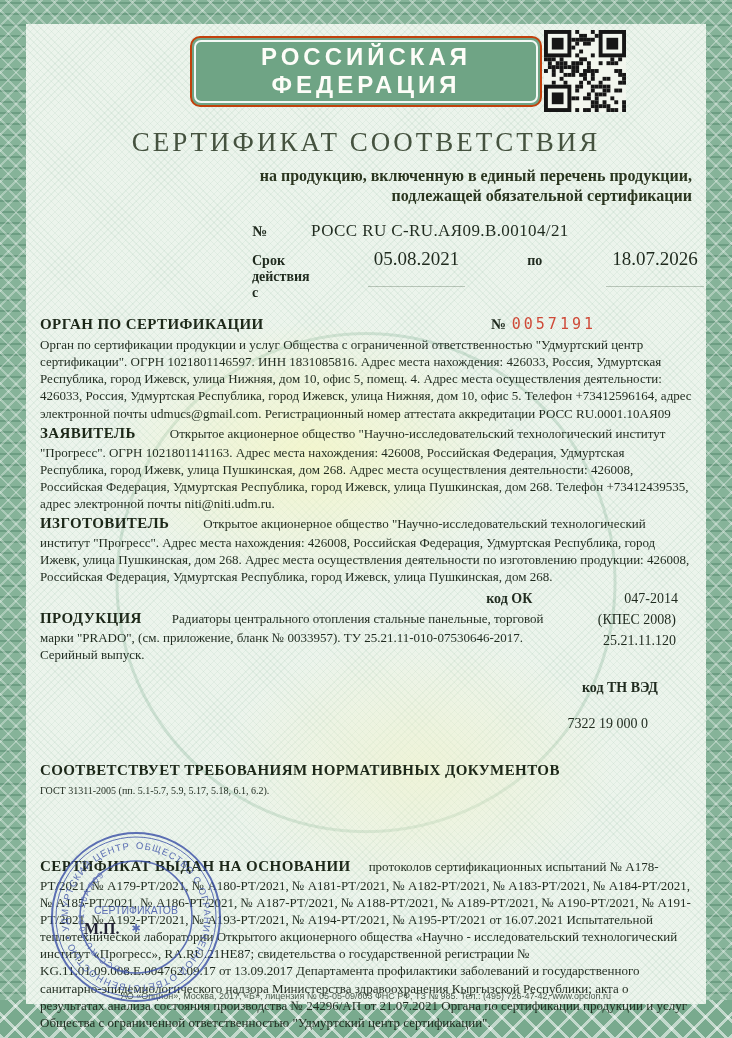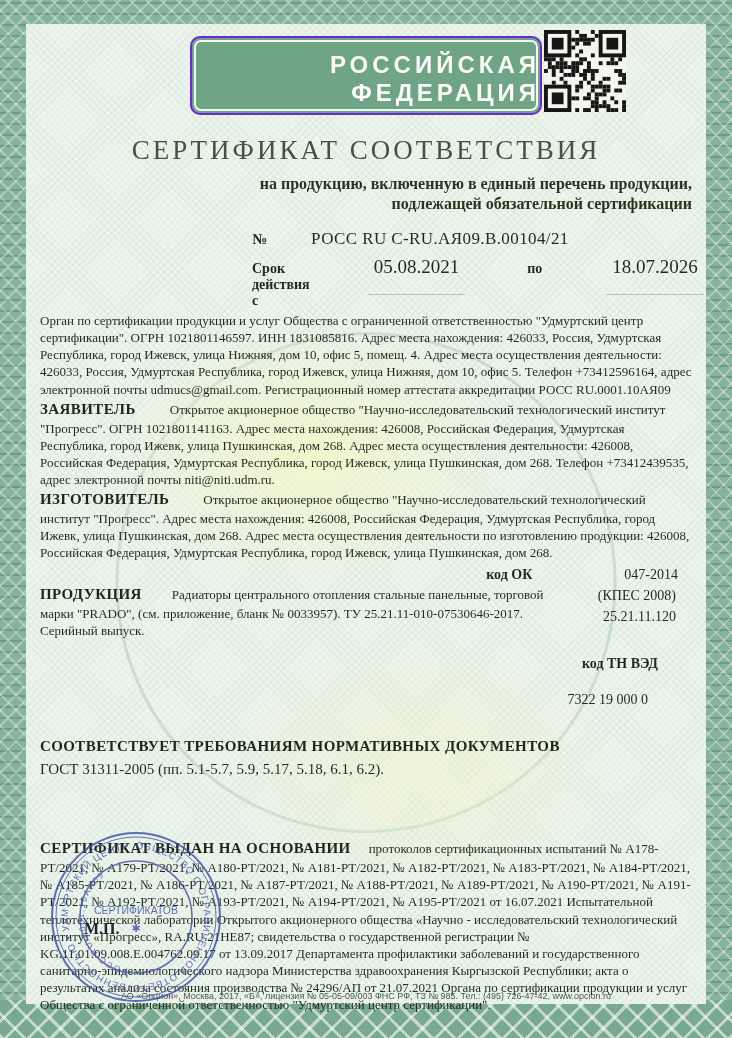--- a/index.html
+++ b/index.html
@@ -27,21 +27,21 @@
       radial-gradient(ellipse 300px 190px at 42% 44%, rgba(244,246,200,.85), rgba(244,246,200,0) 70%),
       radial-gradient(ellipse 280px 190px at 58% 76%, rgba(240,243,205,.65), rgba(240,243,205,0) 70%),
       radial-gradient(circle 250px at 50% 57%, transparent 0 247px, rgba(120,170,140,.28) 248px 250px, transparent 251px),
       repeating-linear-gradient(45deg, rgba(120,172,142,.10) 0 1px, transparent 1px 5px),
       repeating-linear-gradient(-45deg, rgba(120,172,142,.10) 0 1px, transparent 1px 5px),
       #ecf4ec; }
 
   .content { position:absolute; left:26px; top:24px; right:26px; bottom:34px; padding:0 14px; color:#1f2a1e; z-index:2; }
 
   
-  .banner { position:relative; width:352px; margin:12px auto 0; background:#6fa485; border:2px solid #6d28d9; border-radius:10px; padding:13px 0 6px; text-align:right; }
+  .banner { position:relative; width:352px; margin:12px auto 0; background:#6fa485; border:2px solid #c2410c; border-radius:10px; padding:5px 0 6px; text-align:center; }
   .banner::after { content:""; position:absolute; inset:2px; border:2px solid rgba(255,255,255,.92); border-radius:7px; pointer-events:none; }
   .banner span { font-family:"Liberation Sans", sans-serif; font-weight:bold; font-size:24px; letter-spacing:4px; color:#fdfdf8; }
 
   .doc-title { margin-top:20px; text-align:center; font-size:27px; letter-spacing:3px; font-weight:normal; color:#45523f; }
   .doc-subtitle { margin-top:8px; text-align:right; font-weight:bold; font-size:16px; line-height:1.25; color:#2a351f; }
 
   
   .qr { position:absolute; left:544px; top:30px; width:82px; height:82px; background:#f2f6ee; }
 
   .num-row { margin-top:15px; padding-left:212px; display:flex; align-items:baseline; }
@@ -69,21 +69,21 @@
   
   .code-ok-row { display:flex; justify-content:flex-end; align-items:baseline; margin-top:6px; padding-right:14px; font-size:14px;gap:36px; }
   .code-ok-row .c-lbl { font-weight:bold; margin-right:56px; }
   .product-flex { display:flex; margin-top:2px; }
   .product-main { width:505px; }
   .product-codes { flex:1; text-align:right; padding-right:16px; font-size:14px; line-height:1.5; }
   .tnved { text-align:right; padding-right:34px; margin-top:16px; font-size:14px; font-weight:bold; }
   .tnved-code { text-align:right; padding-right:44px; margin-top:20px; font-size:14px; }
 
   .compliance { margin-top:30px; }
-  .compliance .sec-text { margin-top:5px; font-size:15px; }
+  .compliance .sec-text { margin-top:5px; font-size:10px; }
 
   .basis { margin-top:60px; }
   .basis .sec-label { margin-right:18px; }
 
   .seal-mark { position:absolute; left:84px; top:920px; font-size:16px; font-weight:bold; color:#223; z-index:4; }
   .stamp { position:absolute; left:44px; top:828px; width:184px; height:178px; opacity:.82; z-index:3; }
 
   .footer { position:absolute; left:0; right:0; bottom:37px; text-align:center; font-family:"Liberation Sans", sans-serif; font-size:9px; color:#49594b; z-index:2; }
 </style>
 </head>
@@ -111,20 +111,26 @@
       <span class="cert-no">РОСС RU С-RU.АЯ09.В.00104/21</span>
     </div>
 
     <div class="validity-row">
       <span class="lbl">Срок действия с</span>
       <span class="date d1">05.08.2021</span>
       <span class="po">по</span>
       <span class="date d2">18.07.2026</span>
     </div>
 
+    <div class="organ-head">
+      <span class="sec-label">ОРГАН ПО СЕРТИФИКАЦИИ</span>
+      <span class="blank-no">
+        <span>№</span><span class="digits">0057191</span>
+      </span>
+    </div>
     <p class="sec-text organ-text">Орган по сертификации продукции и услуг Общества с ограниченной ответственностью "Удмуртский центр сертификации". ОГРН 1021801146597. ИНН 1831085816. Адрес места нахождения: 426033, Россия, Удмуртская Республика, город Ижевск, улица Нижняя, дом 10, офис 5, помещ. 4. Адрес места осуществления деятельности: 426033, Россия, Удмуртская Республика, город Ижевск, улица Нижняя, дом 10, офис 5. Телефон +73412596164, адрес электронной почты udmucs@gmail.com. Регистрационный номер аттестата аккредитации РОСС RU.0001.10АЯ09</p>
 
     <p class="sec-text inline-sec"><span class="sec-label">ЗАЯВИТЕЛЬ</span><span>Открытое акционерное общество "Научно-исследовательский технологический институт "Прогресс". ОГРН 1021801141163. Адрес места нахождения: 426008, Российская Федерация, Удмуртская Республика, город Ижевк, улица Пушкинская, дом 268. Адрес места осуществления деятельности: 426008, Российская Федерация, Удмуртская Республика, город Ижевск, улица Пушкинская, дом 268. Телефон +73412439535, адрес электронной почты niti@niti.udm.ru.</span></p>
 
     <p class="sec-text inline-sec"><span class="sec-label">ИЗГОТОВИТЕЛЬ</span><span>Открытое акционерное общество "Научно-исследовательский технологический институт "Прогресс". Адрес места нахождения: 426008, Российская Федерация, Удмуртская Республика, город Ижевк, улица Пушкинская, дом 268. Адрес места осуществления деятельности по изготовлению продукции: 426008, Российская Федерация, Удмуртская Республика, город Ижевск, улица Пушкинская, дом 268.</span></p>
 
     <div class="code-ok-row">
       <span class="c-lbl">код ОК</span>
       <span>047-2014</span>
     </div>

